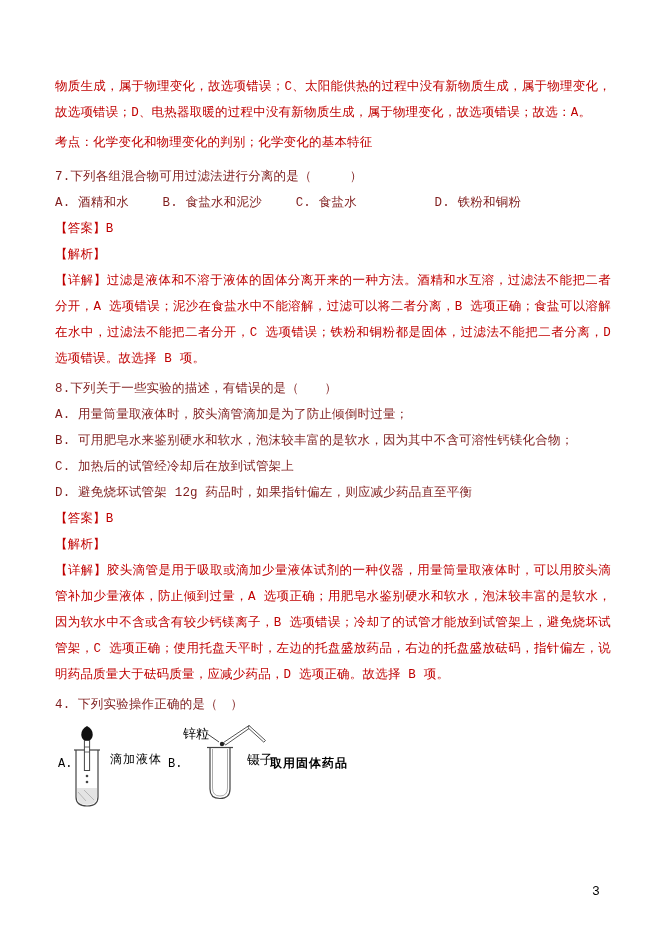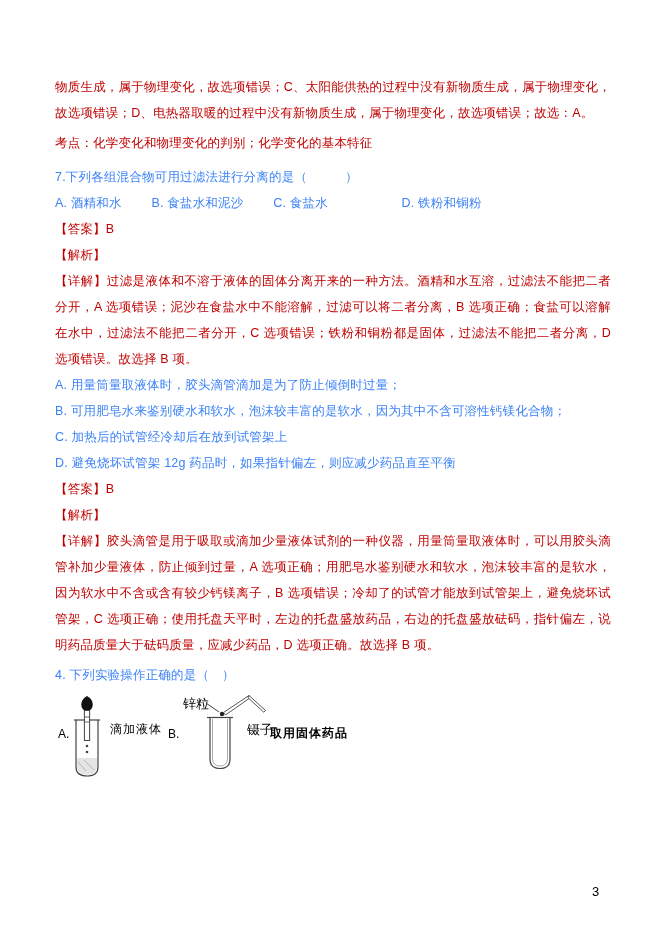--- a/index.html
+++ b/index.html
@@ -2,37 +2,37 @@
 <html><head>
 <meta charset="utf-8">
 <style>
   html, body { margin: 0; padding: 0; background: #ffffff; }
   .page {
     position: relative;
     width: 661px;
     height: 935px;
     background: #ffffff;
     overflow: hidden;
-    font-family: Liberation Sans, sans-serif;
+    font-family: Liberation Mono, monospace;
   }
   .content {
     position: absolute;
     left: 55px;
     top: 74px;
     width: 556px;
   }
   .content p {
     margin: 0;
     font-size: 12.5px;
     line-height: 26px;
     text-align: justify;
     letter-spacing: 0.2px;
   }
   .red   { color: #c00000; }
-  .black { color: #3b82f6; }
+  .black { color: #7f1d1d; }
   .mt-sm { margin-top: 4px !important; }
   .mt-md { margin-top: 8px !important; }
   .opt-row span { margin-right: 26px; }
   .opt-row span:last-child { margin-right: 0; padding-left: 44px; }
 
   
   .figure {
     position: relative;
     height: 115px;
     margin-top: 6px;
@@ -65,20 +65,21 @@
     <p class="black opt-row">
       <span>A. 酒精和水</span>
       <span>B. 食盐水和泥沙</span>
       <span>C. 食盐水</span>
       <span>D. 铁粉和铜粉</span>
     </p>
     <p class="red">【答案】B</p>
     <p class="red">【解析】</p>
     <p class="red">【详解】过滤是液体和不溶于液体的固体分离开来的一种方法。酒精和水互溶，过滤法不能把二者分开，A 选项错误；泥沙在食盐水中不能溶解，过滤可以将二者分离，B 选项正确；食盐可以溶解在水中，过滤法不能把二者分开，C 选项错误；铁粉和铜粉都是固体，过滤法不能把二者分离，D 选项错误。故选择 B 项。</p>
 
+    <p class="black mt-sm">8.下列关于一些实验的描述，有错误的是（　　）</p>
     <p class="black">A. 用量筒量取液体时，胶头滴管滴加是为了防止倾倒时过量；</p>
     <p class="black">B. 可用肥皂水来鉴别硬水和软水，泡沫较丰富的是软水，因为其中不含可溶性钙镁化合物；</p>
     <p class="black">C. 加热后的试管经冷却后在放到试管架上</p>
     <p class="black">D. 避免烧坏试管架 12g 药品时，如果指针偏左，则应减少药品直至平衡</p>
     <p class="red">【答案】B</p>
     <p class="red">【解析】</p>
     <p class="red">【详解】胶头滴管是用于吸取或滴加少量液体试剂的一种仪器，用量筒量取液体时，可以用胶头滴管补加少量液体，防止倾到过量，A 选项正确；用肥皂水鉴别硬水和软水，泡沫较丰富的是软水，因为软水中不含或含有较少钙镁离子，B 选项错误；冷却了的试管才能放到试管架上，避免烧坏试管架，C 选项正确；使用托盘天平时，左边的托盘盛放药品，右边的托盘盛放砝码，指针偏左，说明药品质量大于砝码质量，应减少药品，D 选项正确。故选择 B 项。</p>
 
     <p class="black mt-sm">4. 下列实验操作正确的是（　）</p>
 

